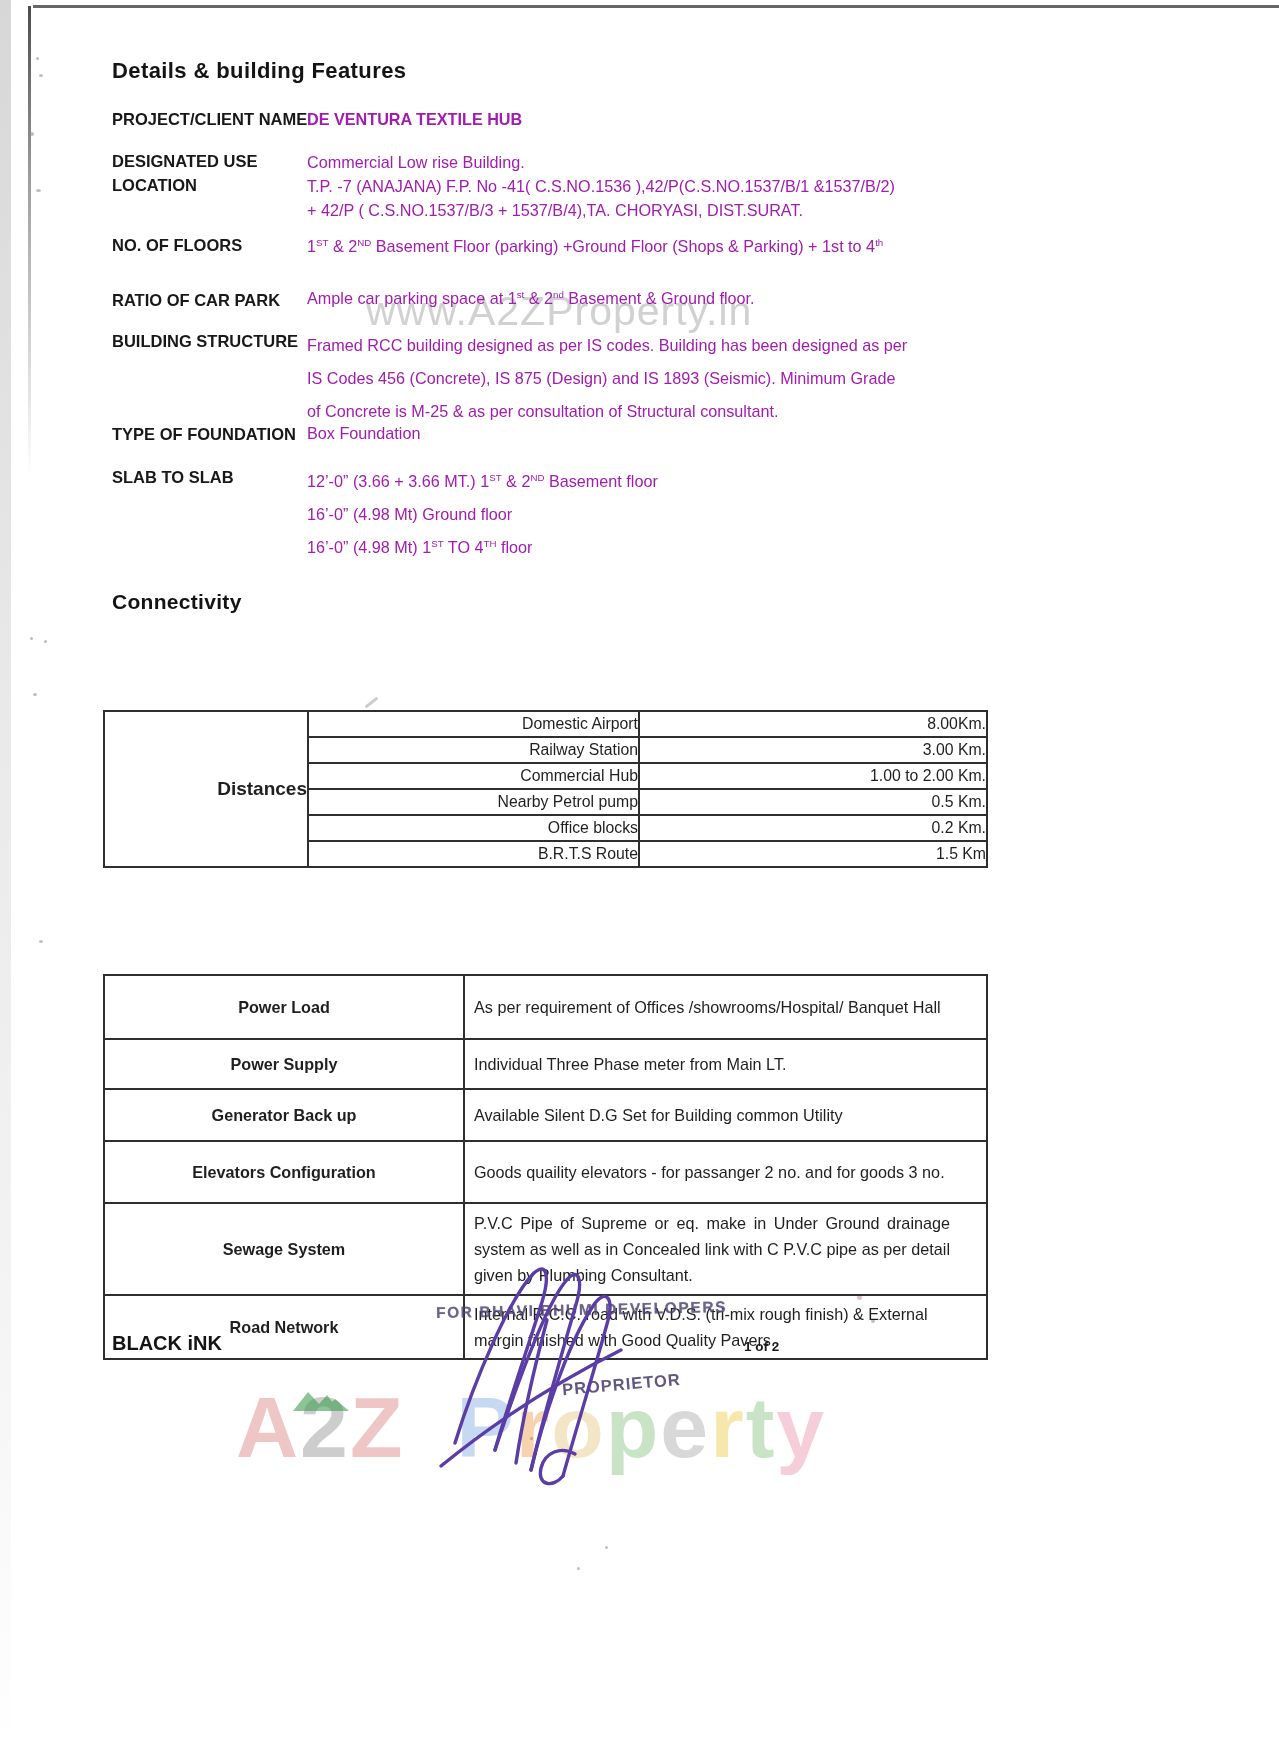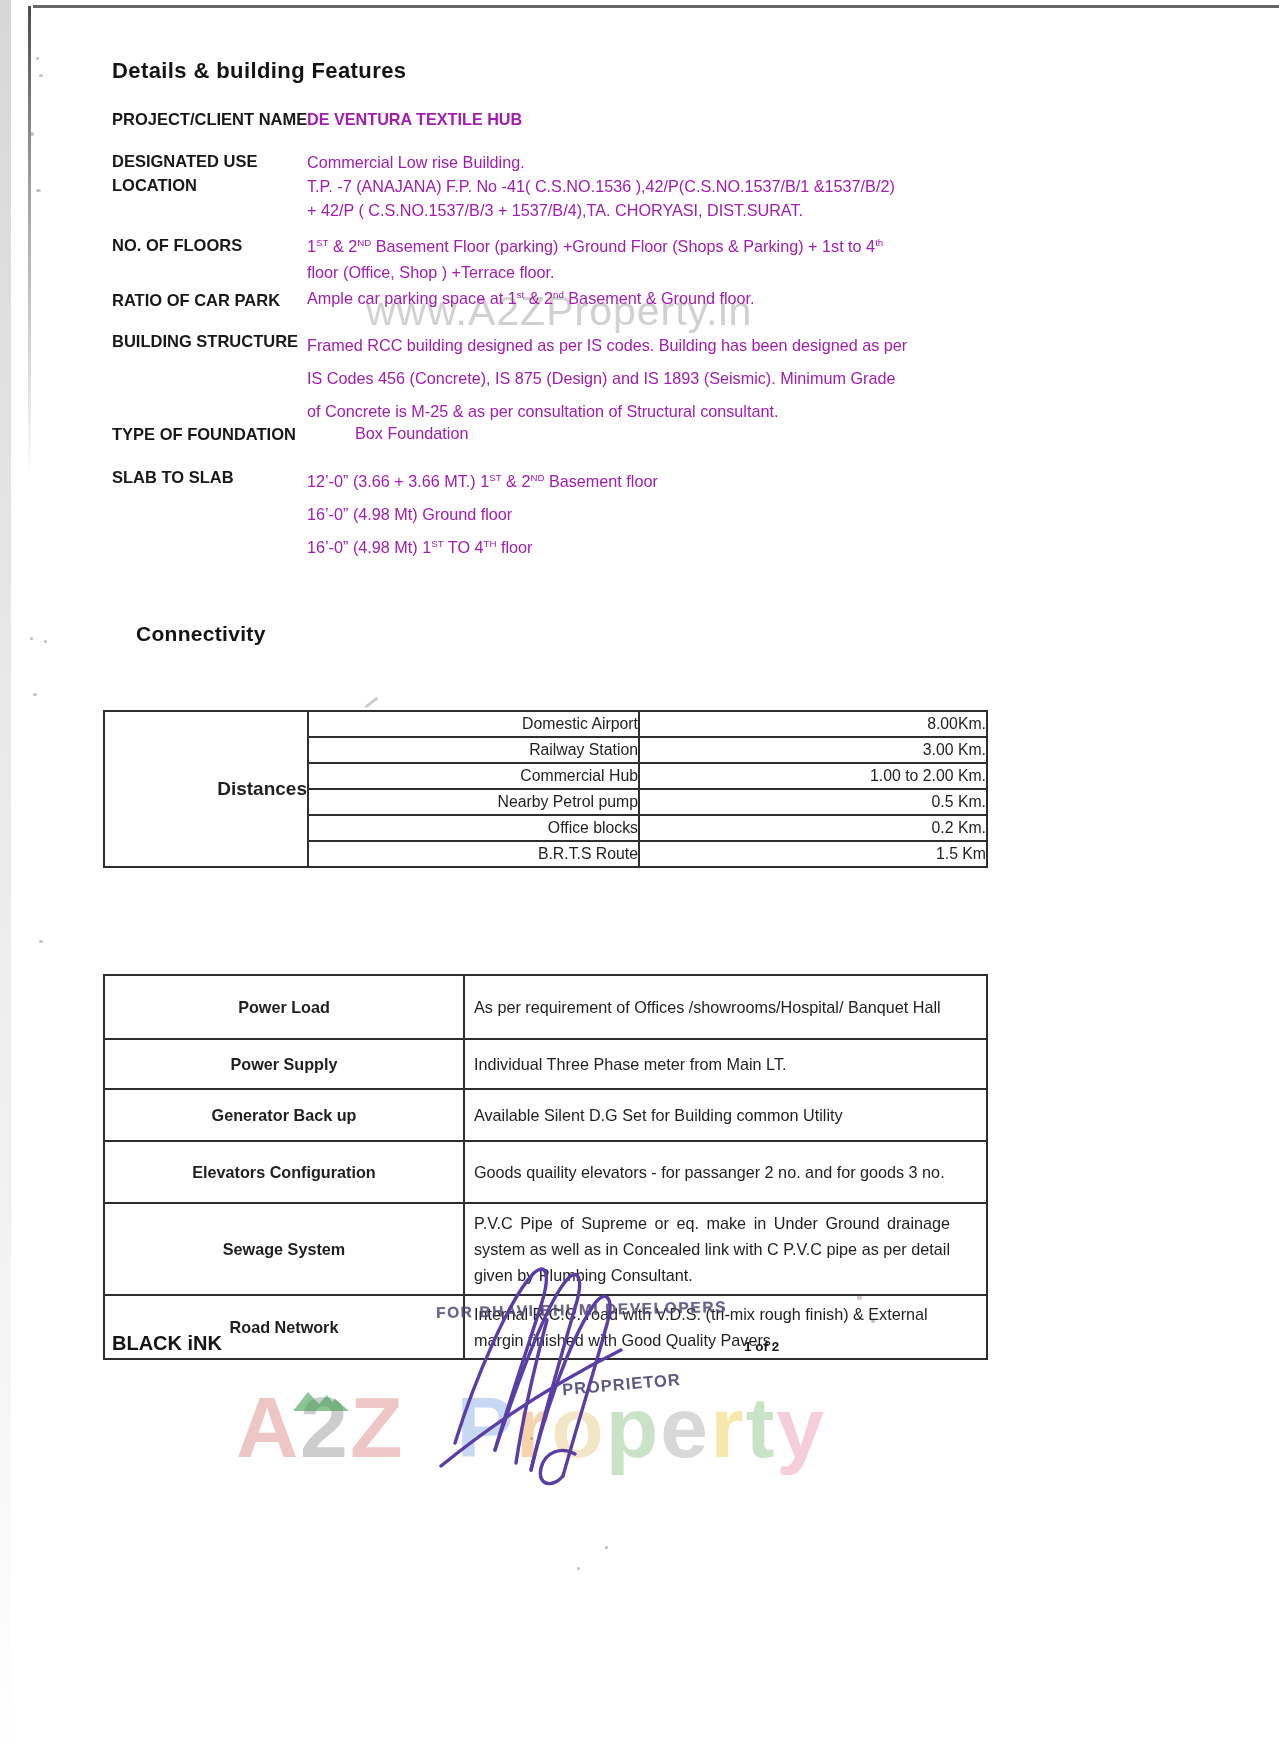--- a/index.html
+++ b/index.html
@@ -102,53 +102,52 @@
       <span class="line">Commercial Low rise Building.</span>
       <span class="line">T.P. -7 (ANAJANA) F.P. No -41( C.S.NO.1536 ),42/P(C.S.NO.1537/B/1 &amp;1537/B/2)</span>
       <span class="line">+ 42/P ( C.S.NO.1537/B/3 + 1537/B/4),TA. CHORYASI, DIST.SURAT.</span>
     </div>
   </div>
 
   <div class="kv" style="top:236px;">
     <div class="kv-label">NO. OF FLOORS</div>
     <div class="kv-val lh26" style="top:-3px;">
       <span class="line">1<sup>ST</sup> &amp; 2<sup>ND</sup> Basement Floor (parking) +Ground Floor (Shops &amp; Parking) + 1st to 4<sup>th</sup></span>
-      <span class="line">floor (Office, Shop ) +Terrace floor.</span>
     </div>
   </div>
 
   <div class="kv" style="top:291px;">
     <div class="kv-label">RATIO OF CAR PARK</div>
     <div class="kv-val" style="top:-2px;">Ample car parking space at 1<sup>st</sup> &amp; 2<sup>nd</sup> Basement &amp; Ground floor.</div>
   </div>
 
   <div class="kv" style="top:332px;">
     <div class="kv-label">BUILDING STRUCTURE</div>
     <div class="kv-val lh33" style="top:-3px;">
       <span class="line">Framed RCC building designed as per IS codes. Building has been designed as per</span>
       <span class="line">IS Codes 456 (Concrete), IS 875 (Design) and IS 1893 (Seismic). Minimum Grade</span>
       <span class="line">of Concrete is M-25 &amp; as per consultation of Structural consultant.</span>
     </div>
   </div>
 
   <div class="kv" style="top:425px;">
     <div class="kv-label">TYPE OF FOUNDATION</div>
-    <div class="kv-val" style="top:-1px;margin-left:48px;">Box Foundation</div>
+    <div class="kv-val" style="top:-1px;">Box Foundation</div>
   </div>
 
   <div class="kv" style="top:468px;">
     <div class="kv-label">SLAB TO SLAB</div>
     <div class="kv-val lh33" style="top:-3px;">
       <span class="line">12’-0” (3.66 + 3.66 MT.) 1<sup>ST</sup> &amp; 2<sup>ND</sup> Basement floor</span>
       <span class="line">16’-0” (4.98 Mt) Ground floor</span>
       <span class="line">16’-0” (4.98 Mt) 1<sup>ST</sup> TO 4<sup>TH</sup>  floor</span>
     </div>
   </div>
 
-  <div class="sec-head" style="left:112px;top:622px;margin-left:24px;">Connectivity</div>
+  <div class="sec-head" style="left:112px;top:590px;">Connectivity</div>
 
   <table class="dist-table">
     <colgroup>
         <col style="width:204px">
         <col style="width:331px">
         <col style="width:348px">
       </colgroup>
     <tbody>
         <tr>
       <td class="dist-head" rowspan="6">Distances</td>

